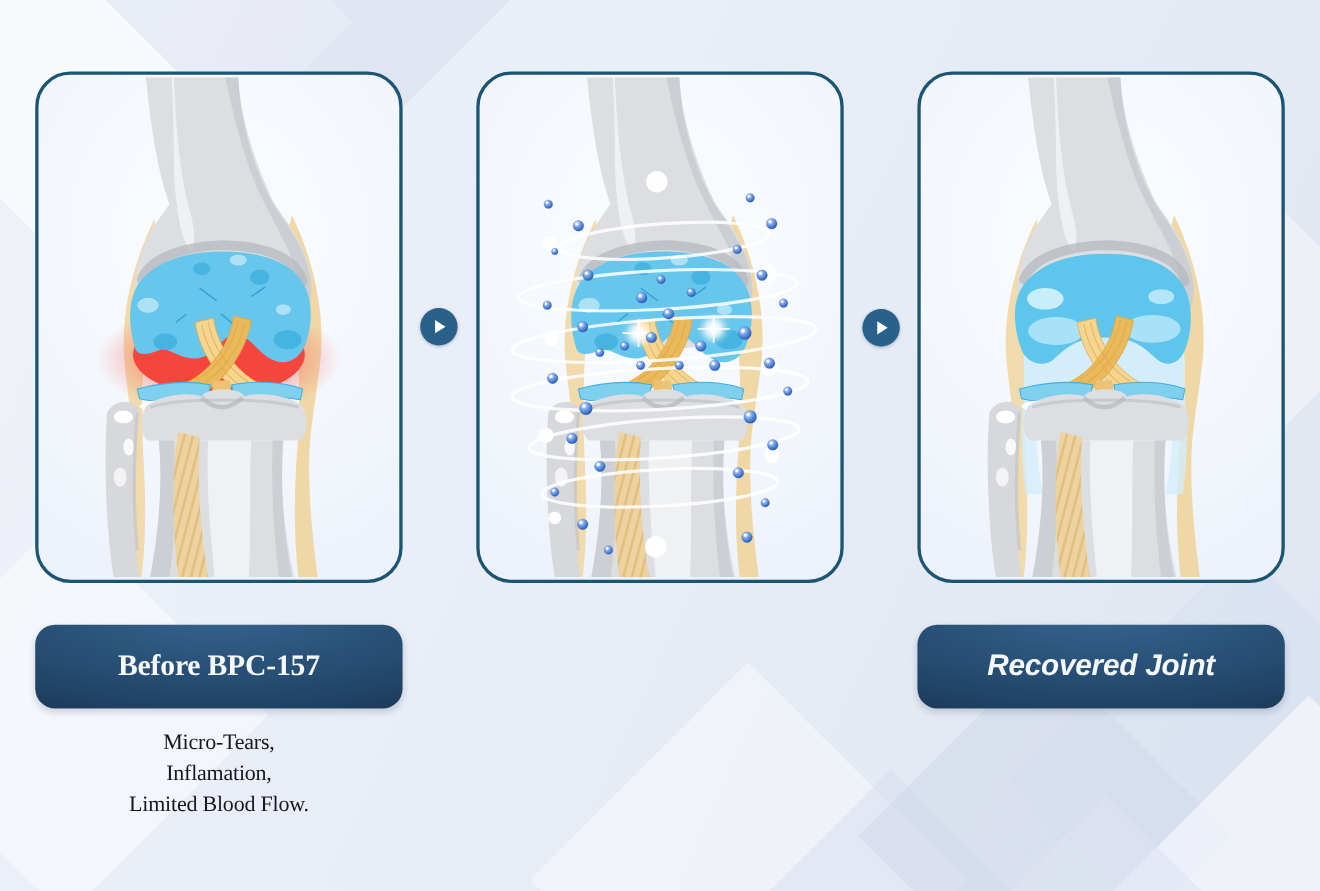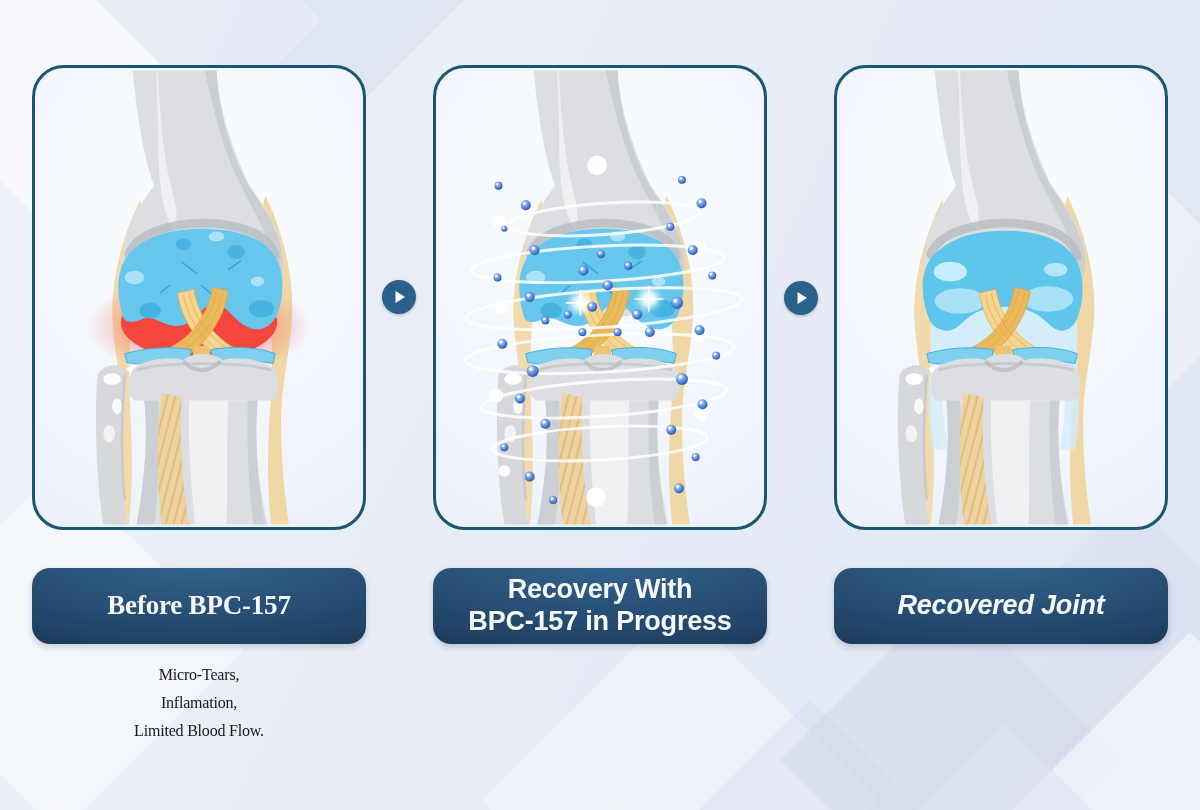--- a/index.html
+++ b/index.html
@@ -18,21 +18,21 @@
   .card svg{display:block;width:100%;height:100%;}
   .pill{
     margin-top:38px;min-height:76px;box-sizing:border-box;padding:6px 10px;
     border-radius:18px;display:flex;align-items:center;justify-content:center;
     text-align:center;color:#f6f9fc;font-size:27px;font-weight:700;
     letter-spacing:-0.2px;line-height:1.17;white-space:pre-line;
     background:radial-gradient(130% 175% at 50% -12%,#35648f 0%,#254b70 48%,#142b47 100%);
     box-shadow:0 3px 7px rgba(15,35,65,.18);
   }
   .desc{
-    margin-top:17px;text-align:center;font-size:16px;line-height:28px;
+    margin-top:17px;text-align:center;font-size:20px;line-height:28px;
     color:#17171d;letter-spacing:-0.2px;white-space:pre-line;font-weight:500;
   }
   .arrow{
     position:absolute;width:34px;height:34px;border-radius:50%;z-index:3;
     background:#29618a;display:flex;align-items:center;justify-content:center;
     box-shadow:0 1px 3px rgba(20,50,80,.3);
   }
 </style>
 </head>
 <body>
@@ -298,22 +298,20 @@
           <circle cx="148.8" cy="266.6" r="1.12" fill="#ffffff" opacity="0.9"></circle>
           <circle cx="169" cy="188" r="4" fill="url(#pg-healing)" stroke="rgba(20,60,140,0.35)" stroke-width="0.5"></circle>
           <circle cx="167.8" cy="186.6" r="1.12" fill="#ffffff" opacity="0.9"></circle>
           <circle cx="219" cy="268" r="5" fill="url(#pg-healing)" stroke="rgba(20,60,140,0.35)" stroke-width="0.5"></circle>
           <circle cx="217.5" cy="266.25" r="1.4000000000000001" fill="#ffffff" opacity="0.9"></circle>
           <circle cx="135" cy="250" r="4" fill="url(#pg-healing)" stroke="rgba(20,60,140,0.35)" stroke-width="0.5"></circle>
           <circle cx="133.8" cy="248.6" r="1.12" fill="#ffffff" opacity="0.9"></circle>
         </svg>
       </div>
   </div>
-  <div class="pill">Recovery With
-BPC-157 in Progress</div>
 </section>
 
 <section class="col" style="left:834px;width:334px;font-style:italic;">
   <div class="card">
     <div class="knee" style="width: 100%; height: 100%;">
         <svg viewBox="0 0 336 465" preserveAspectRatio="xMidYMid meet" xmlns="http://www.w3.org/2000/svg">
           <defs>
     <radialGradient id="rg-recovered" cx="50%" cy="50%" r="50%">
       <stop offset="0%" stop-color="#f5463e" stop-opacity="0.9"></stop>
       <stop offset="55%" stop-color="#f4675e" stop-opacity="0.5"></stop>

